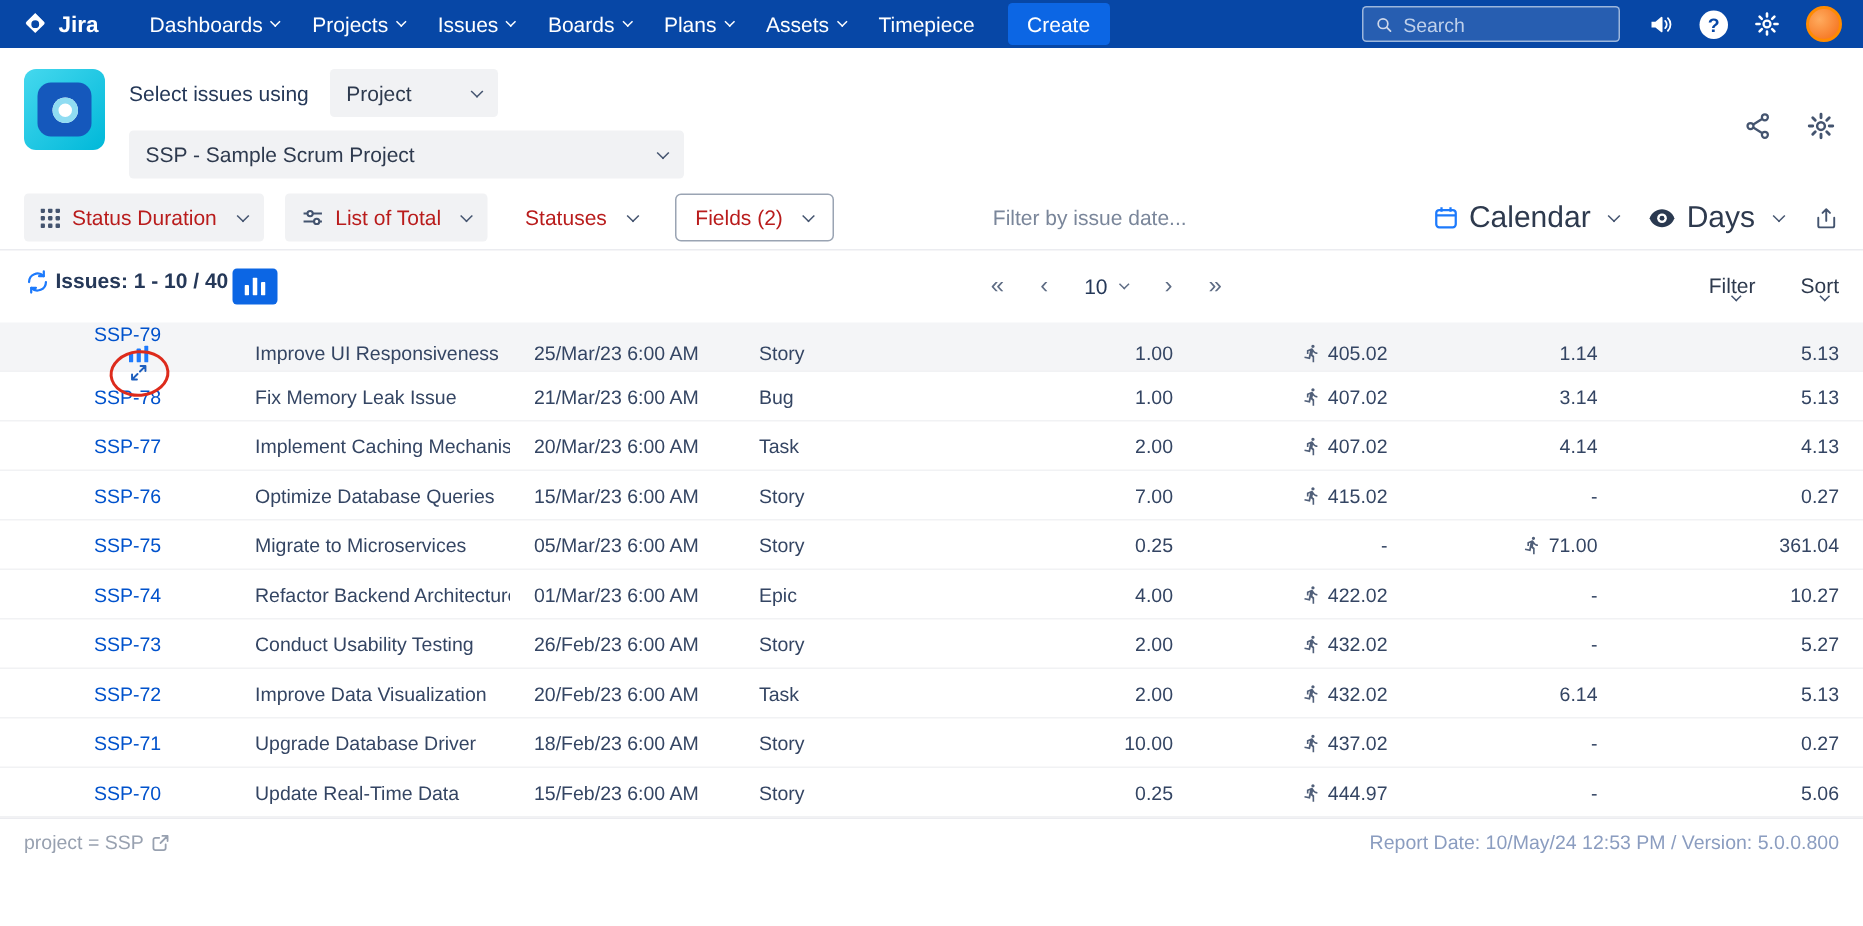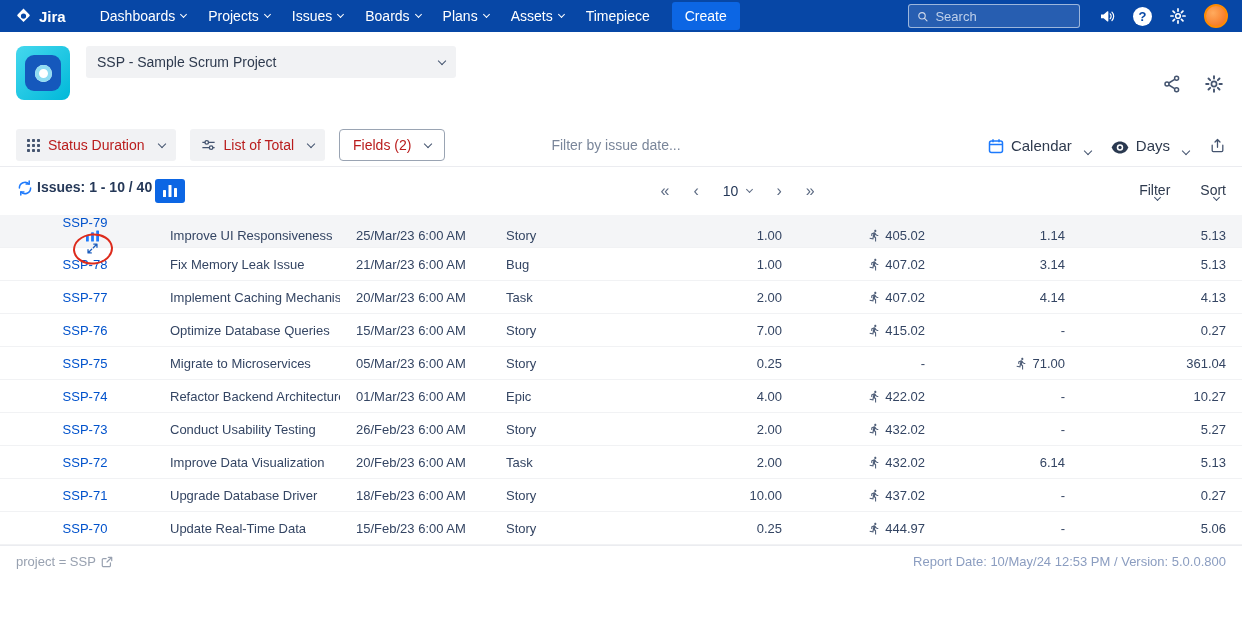--- a/index.html
+++ b/index.html
@@ -36,21 +36,21 @@
   .dd-project { width: 370px; }
   .header-right-icons { position: absolute; right: 18px; top: 42px; display: flex; align-items: center; gap: 22px; }
   
   .toolbar { height: 43px; display: flex; align-items: center; padding: 0 16px; gap: 14px; border-bottom: 1px solid #ebecf0; }
   .tb-btn { display: inline-flex; align-items: center; gap: 8px; background: #f1f2f4; border: none; border-radius: 3px; padding: 8px 11px; font-size: 14px; color: #b91c1c; cursor: pointer; font-family: inherit; white-space: nowrap; }
   .tb-btn.plain { background: transparent; }
   .tb-btn.outlined { background: #fff; border: 1.5px solid #9aa4b3; border-radius: 4px; padding: 7px 13px; }
   .date-filter { margin-left: 92px; border: none; outline: none; font-size: 14px; color: #42526e; width: 185px; font-family: inherit; background: transparent; }
   .date-filter::placeholder { color: #7a869a; }
   .tb-right { margin-left: auto; display: flex; align-items: center; gap: 20px; }
-  .tb-group { display: inline-flex; align-items: flex-end; gap: 7px; font-size: 15px; color: #2e3a4e; cursor: pointer; }
+  .tb-group { display: inline-flex; align-items: center; gap: 7px; font-size: 20px; color: #2e3a4e; cursor: pointer; }
   
   .issues-bar { height: 48px; display: flex; align-items: center; padding: 0 16px; }
   .ib-left { display: flex; align-items: flex-start; gap: 3px; min-width: 320px; font-weight: bold; }
   .issues-label { font-size: 14px; color: #253858; }
   .chart-btn { width: 30px; height: 24px; background: #0c66e4; border: none; border-radius: 3px; display: flex; align-items: center; justify-content: center; cursor: pointer; }
   .ib-center { flex: 1; display: flex; align-items: center; justify-content: center; gap: 24px; }
   .pg-icon { font-size: 16px; color: #5e6c84; cursor: pointer; line-height: 1; }
   .page-size { display: flex; align-items: center; font-size: 14px; color: #253858; cursor: pointer; }
   .page-size .chev { width: 5px; height: 5px; color: #5e6c84; margin-left: 9px; }
   .ib-right { display: flex; align-items: center; gap: 30px; font-size: 14px; color: #2e3a4e; }
@@ -140,20 +140,27 @@
     </span>
     <span class="nav-icon-btn avatar"></span>
   </div>
 </div>
 
 <div class="header-section">
   <div class="app-icon">
       <div class="lens"></div>
     </div>
   <div class="header-controls">
+    <div class="hc-row1">
+      <span class="select-label">Select issues using</span>
+      <button class="dd dd-mode">
+        <span>Project</span>
+        <span class="chev" style="color:#44546f"></span>
+      </button>
+    </div>
     <button class="dd dd-project">
       <span>SSP - Sample Scrum Project</span>
       <span class="chev" style="color:#44546f"></span>
     </button>
   </div>
   <div class="header-right-icons">
     <span style="cursor:pointer">
       <svg width="20" height="20" viewBox="0 0 24 24" fill="none" stroke="#44546f" stroke-width="1.8">
           <circle cx="17.5" cy="5" r="2.4"></circle>
           <circle cx="6" cy="12" r="2.4"></circle>
@@ -190,20 +197,24 @@
   </button>
   <button class="tb-btn">
     <svg width="15" height="14" viewBox="0 0 16 16" stroke="#44546f" stroke-width="1.6" fill="#fff">
         <path d="M1 5h14M1 11h14"></path>
         <circle cx="6" cy="5" r="2"></circle>
         <circle cx="11" cy="11" r="2"></circle>
       </svg>
     <span>List of Total</span>
     <span class="chev" style="color:#44546f"></span>
   </button>
+  <button class="tb-btn plain">
+    <span>Statuses</span>
+    <span class="chev" style="color:#44546f"></span>
+  </button>
   <button class="tb-btn outlined">
     <span>Fields (2)</span>
     <span class="chev" style="color:#44546f"></span>
   </button>
   <input class="date-filter" type="text" placeholder="Filter by issue date..." style="">
   <div class="tb-right">
     <div class="tb-group">
       <svg width="16" height="16" viewBox="0 0 16 16" fill="none" stroke="#1d7afc" stroke-width="1.5">
           <rect x="1.5" y="3" width="13" height="11.5" rx="2"></rect>
           <path d="M1.5 6.5h13M5 1.2v3M11 1.2v3"></path>

